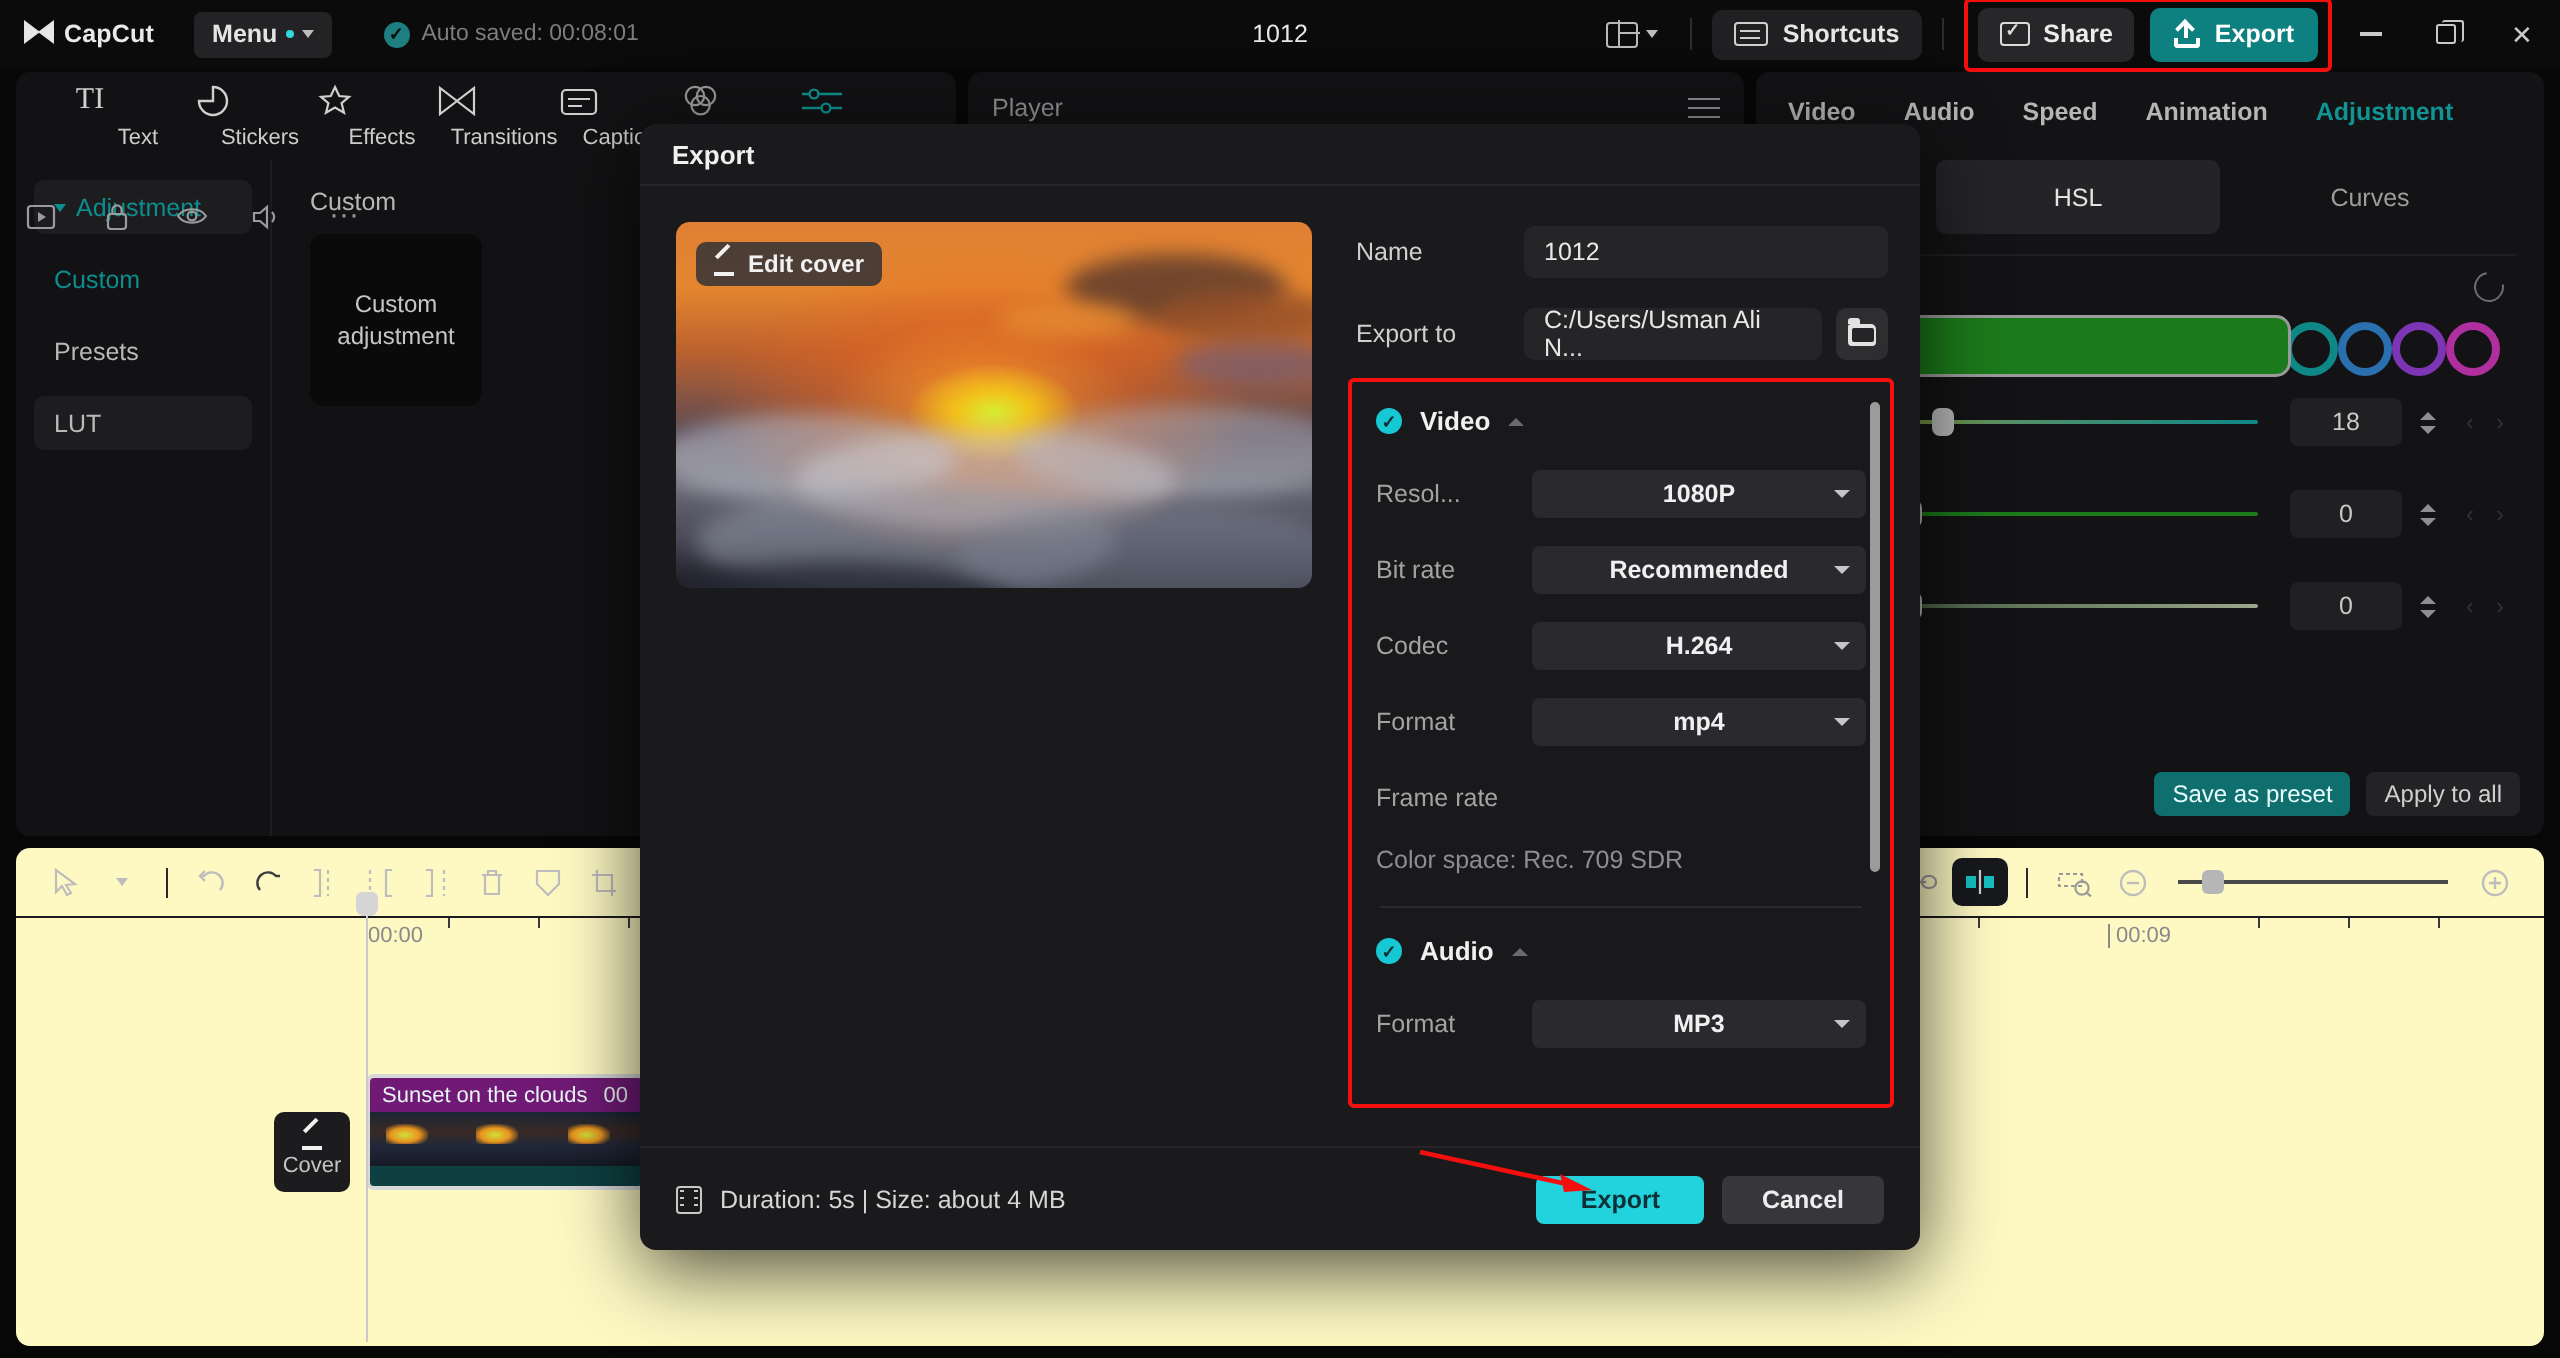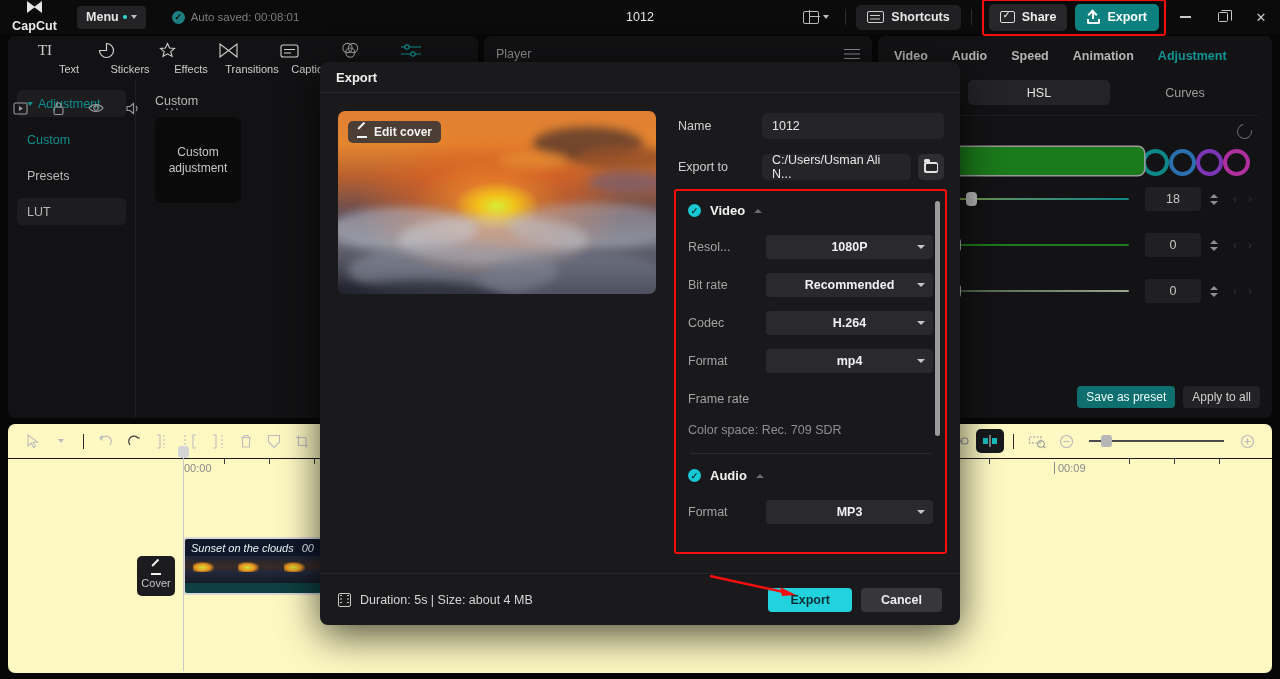--- a/index.html
+++ b/index.html
@@ -10,21 +10,21 @@
     color: #d8d8d8;
     overflow: hidden;
   }
   #app { position: relative; width: 1280px; height: 679px; background: #070708; }
 
   
   .titlebar {
     position: absolute; left: 0; top: 0; width: 1280px; height: 34px;
     background: #0b0b0c; display: flex; align-items: center;
   }
-  .cc-logo { display: flex; align-items: center; gap: 5px; margin-left: 12px; flex-direction: column; }
+  .cc-logo { display: flex; align-items: flex-start; gap: 5px; margin-left: 12px; }
   .cc-logo .mark { width: 15px; height: 13px; position: relative; }
   .cc-logo .mark:before, .cc-logo .mark:after {
     content: ""; position: absolute; width: 0; height: 0;
     border-top: 6.5px solid transparent; border-bottom: 6.5px solid transparent;
   }
   .cc-logo .mark:before { left: 0; border-left: 8px solid #e6e6e6; }
   .cc-logo .mark:after { right: 0; border-right: 8px solid #e6e6e6; }
   .cc-logo .name { font-size: 12.5px; color: #e9e9e9; font-weight: 600; letter-spacing: .1px; }
 
   .menu-btn {
@@ -95,21 +95,21 @@
   .player-head { display:flex; align-items:center; justify-content: space-between; height: 36px; padding: 0 12px; font-size: 12.5px; color:#8e8e90; }
   .burger { width: 16px; height: 11px; position: relative; }
   .burger:before { content:""; position:absolute; left:0; top:0; width:16px; height:1.5px; background:#8a8a8c; box-shadow: 0 4.5px 0 #8a8a8c, 0 9px 0 #8a8a8c; }
 
   
   .panel-right { position: absolute; left: 878px; top: 36px; width: 394px; height: 382px; background: #131315; border-radius: 7px; overflow: hidden; }
   .adj-tabs { display:flex; align-items:center; gap: 24px; height: 40px; padding-left: 16px; font-size: 12.5px; color:#b5b5b5; }
   .adj-tabs .t { font-weight: 600; }
   .adj-tabs .t.active { color: #0f9393; }
   .seg-row { display:flex; align-items:center; gap: 4px; padding: 4px 16px 10px 16px; }
-  .seg { height: 25px; border-radius: 5px; display:flex; align-items:center; justify-content:center; font-size:12.5px; color:#9d9d9d; flex: 1; }
+  .seg { height: 37px; border-radius: 5px; display:flex; align-items:center; justify-content:center; font-size:12.5px; color:#9d9d9d; flex: 1; }
   .seg.active { background: #242427; color: #e3e3e3; }
   .hr-line { height:1px; background:#1f1f22; margin: 0 14px; }
   .reset-row { display:flex; justify-content:flex-end; padding: 8px 20px 4px 0; }
   .reset-ic { width: 15px; height: 15px; border: 1.5px solid #6e6e70; border-radius: 50%; border-top-color: transparent; transform: rotate(35deg); }
 
   .wheels { display:flex; justify-content: space-between; padding: 6px 22px 0 22px; }
   .wheel { width: 27px; height: 27px; border-radius: 50%; border: 4px solid; }
   .wheel.sel { border-width: 0; background: #1b7a1b; box-shadow: 0 0 0 2px #1b7a1b, 0 0 0 3.5px #9a9a9a; }
 
   .slider-row { display:flex; align-items:center; padding: 0 20px 0 22px; height: 46px; }
@@ -140,21 +140,21 @@
 
   .ruler { position:absolute; left:0; right:0; top: 34px; height: 20px; border-top: 1px solid #1b1b1e; }
   .tick-lbl { position:absolute; font-size: 11px; color:#8a8a8c; top: 3px; }
   .rtick { position:absolute; top: 0; width:1px; height: 5px; background: #3a3a3d; }
 
   .track-head { position:absolute; left: 12px; top: 100px; display:flex; align-items:center; gap: 22px; color:#9b9b9d; }
   .th-ic { width: 16px; height: 16px; display:flex; align-items:center; justify-content:center; }
   .cover-btn { position:absolute; left: 137px; top: 556px; width: 38px; height: 40px; border-radius: 5px; background:#1c1c1f; display:flex; flex-direction:column; align-items:center; justify-content:center; gap:2px; font-size: 11px; color:#c5c5c5; }
 
   .clip { position:absolute; left: 183px; top: 537px; width: 140px; height: 58px; border-radius: 4px; overflow:hidden; border: 2px solid #d8d8d8; }
-  .clip-title { height: 17px; background: #0f172a; color:#e8f5f5; font-size: 11px; display:flex; align-items:center; padding-left:6px; gap: 8px; white-space: nowrap; font-style: italic; }
+  .clip-title { height: 17px; background: #701a75; color:#e8f5f5; font-size: 11px; display:flex; align-items:center; padding-left:6px; gap: 8px; white-space: nowrap; }
   .clip-thumbs { height: 27px; display:flex; }
   .clip-thumb { flex:1; background:
       linear-gradient(to bottom, #1b2636 0%, #3a2a25 38%, #21283a 62%, #151a24 100%); position: relative; }
   .clip-thumb:after { content:""; position:absolute; left: 18%; top: 24%; width: 46%; height: 34%;
       background: radial-gradient(ellipse at 45% 55%, #cfe03a 0%, #e8931f 45%, rgba(60,40,30,0) 78%); }
   .clip-audio { height: 10px; background: #0e3f41; }
 
   .playhead { position:absolute; left: 183px; top: 455px; bottom: 8px; width: 1px; background: #c9c9c9; }
   .playhead .cap { position:absolute; left:-5px; top:-9px; width: 11px; height: 12px; background:#d5d5d5; border-radius: 3px 3px 4px 4px; }
 

